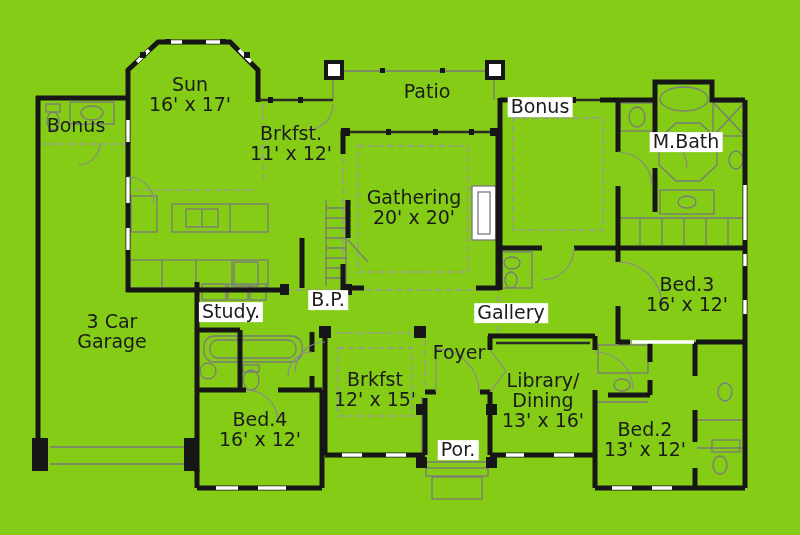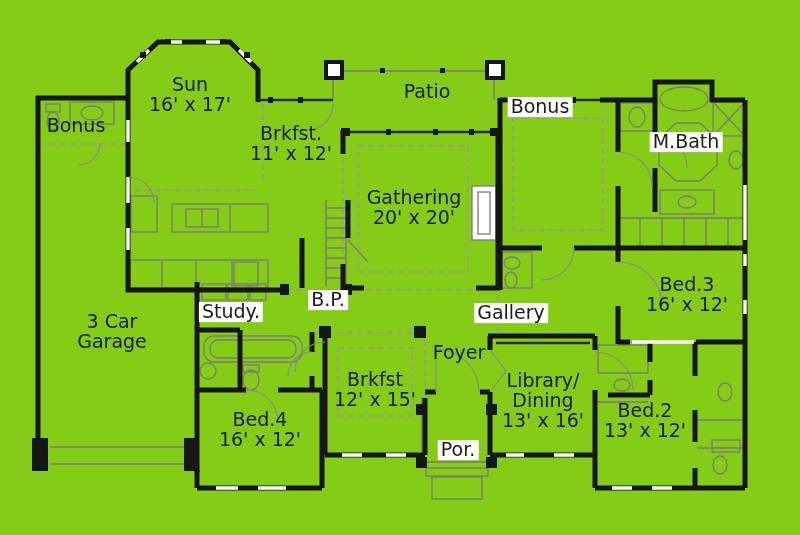--- a/index.html
+++ b/index.html
@@ -233,18 +233,18 @@
     <span class="nm">Dining</span>
     <span class="dm">13' x 16'</span>
   </div>
   <div class="lbl" style="left:260px;top:430px">
     <span class="nm">Bed.4</span>
     <span class="dm">16' x 12'</span>
   </div>
   <div class="lbl" style="left:458px;top:450px">
     <span class="nm bg">Por.</span>
   </div>
-  <div class="lbl" style="left:645px;top:421px">
+  <div class="lbl" style="left:645px;top:440px">
     <span class="nm">Bed.2</span>
     <span class="dm">13' x 12'</span>
   </div>
 
 </div>
 
 </body></html>

